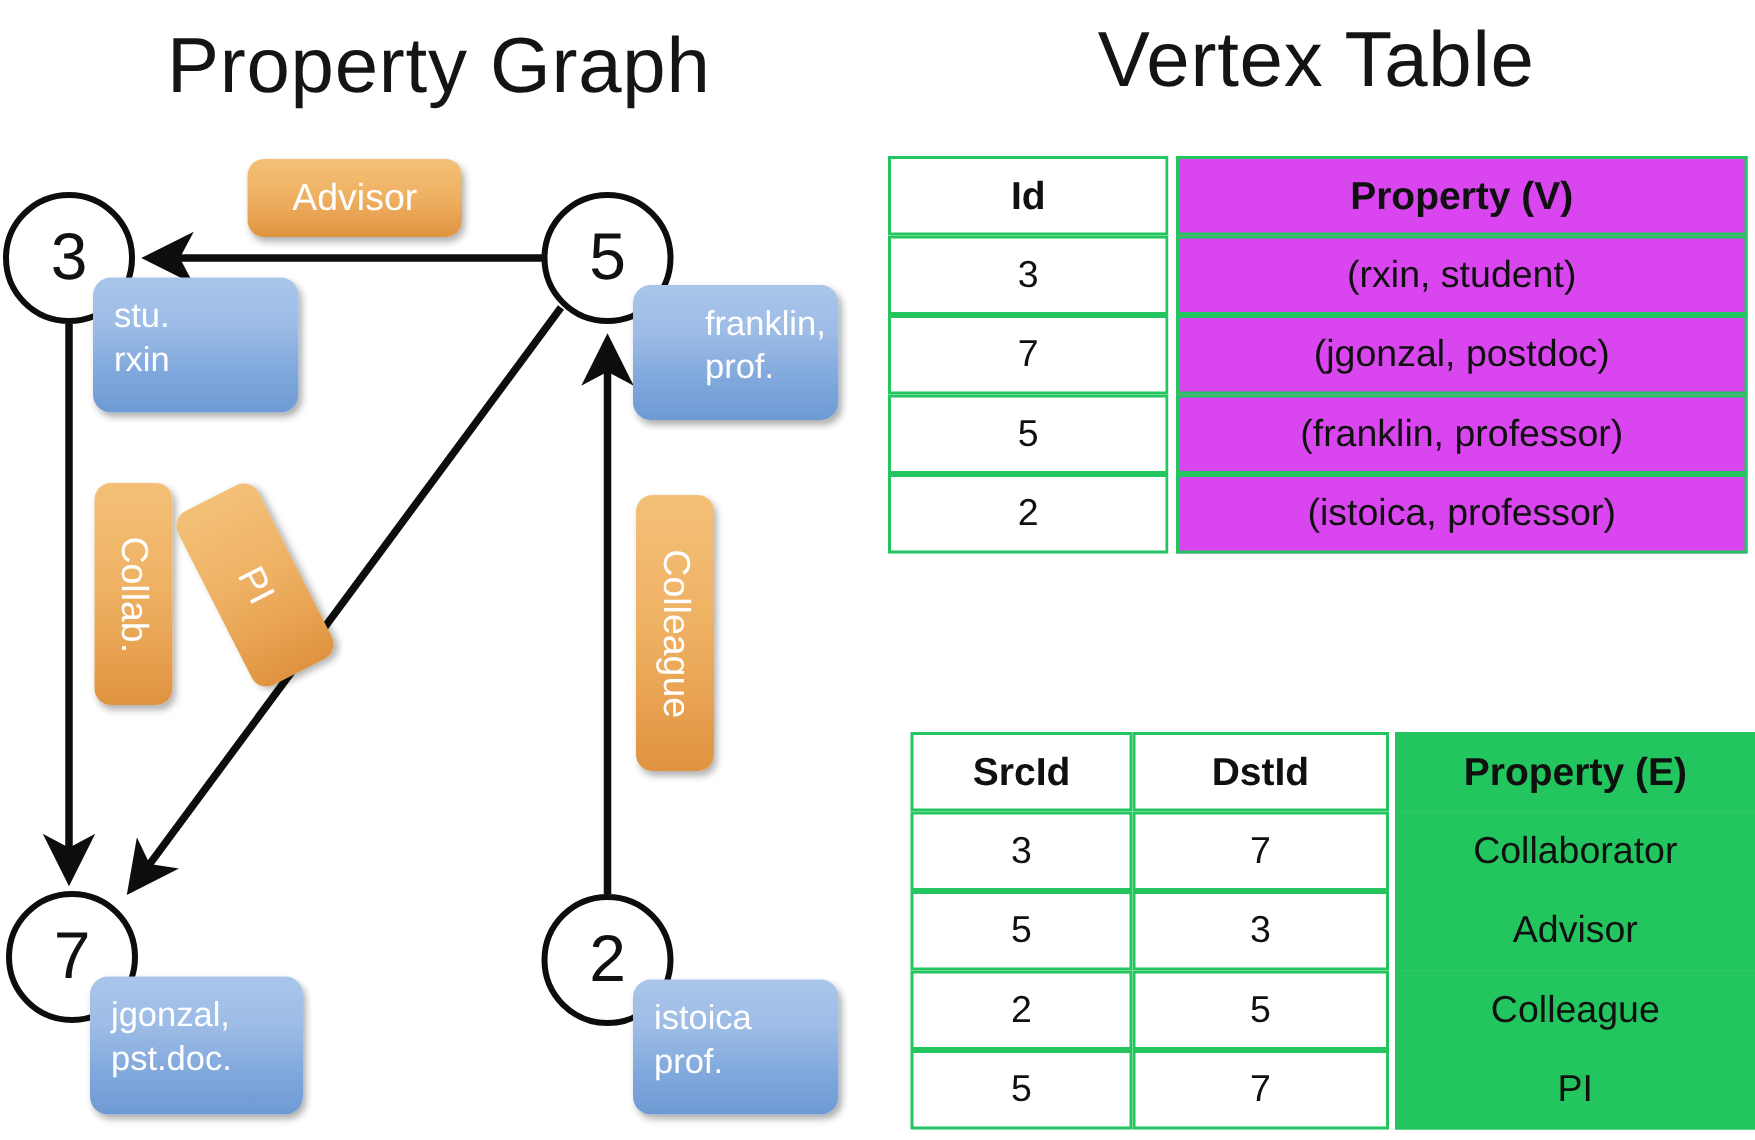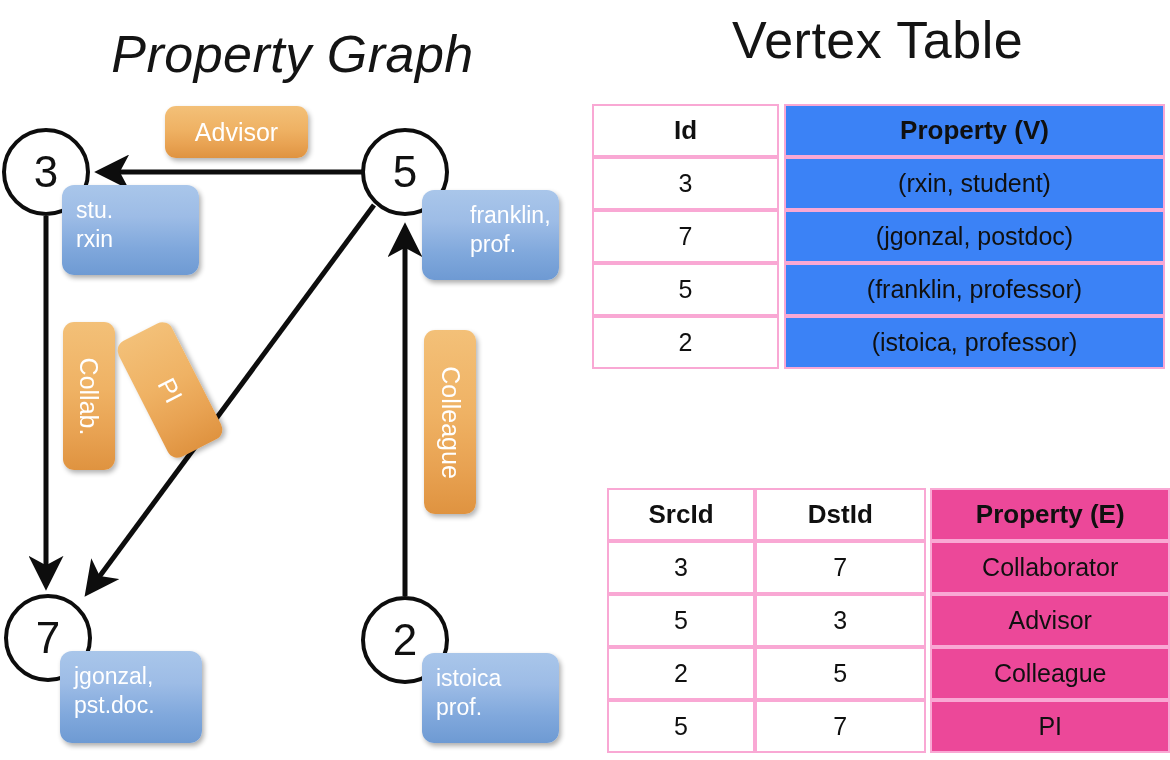--- a/index.html
+++ b/index.html
@@ -17,21 +17,21 @@
     font-family:"Liberation Sans", sans-serif;
     font-weight:300;
     font-size:52px;
     line-height:60px;
     color:#141414;
     letter-spacing:0.5px;
     text-align:center;
     white-space:nowrap;
     -webkit-font-smoothing:antialiased;
   }
-  #title-property-graph{left:0;top:24px;width:585px;font-style:italic;}
+  #title-property-graph{left:0;top:14px;width:585px;}
   #title-vertex-table{left:585px;top:10px;width:585px;}
   #title-edge-table{left:585px;top:400px;width:585px;}
 
   
   .graph{position:absolute;left:0;top:0;width:585px;height:760px;}
   .graph svg{position:absolute;left:0;top:0;}
 
   .node{
     position:absolute;
     width:88px;height:88px;border-radius:50%;
@@ -90,41 +90,41 @@
   #label-pi span{transform:rotate(90deg);white-space:nowrap;display:block;}
 
   
   .tbl{
     position:absolute;
     border-collapse:separate;
     border-spacing:0;
     font-family:"Liberation Sans", sans-serif;
   }
   .tbl td,.tbl th{
-    border:2px solid #f9a8d4;
+    border:2px solid #22c55e;
     text-align:center;
     vertical-align:middle;
     font-weight:400;
     font-size:25px;
     color:#101010;
     padding:0;
     box-sizing:border-box;
   }
   .tbl th{font-weight:700;font-size:26px;}
 
   
   #vertex-table{left:592px;top:104px;}
   #vertex-table .col-id{width:187px;height:53px;background:#ffffff;}
-  #vertex-table .col-prop{width:381px;height:53px;background:#3b82f6;}
+  #vertex-table .col-prop{width:381px;height:53px;background:#d946ef;}
   #vertex-table .gap{width:5px;border:none;background:#ffffff;padding:0;}
 
   #edge-table{left:572px;top:488px;padding-left:35px;}
   #edge-table .col-src{width:150px;height:53px;background:#ffffff;}
   #edge-table .col-dst{width:173px;height:53px;background:#ffffff;}
-  #edge-table .col-prop{width:242px;height:53px;background:#ec4899;}
+  #edge-table .col-prop{width:242px;height:53px;background:#22c55e;}
   #edge-table .gap{width:5px;border:none;background:#ffffff;padding:0;}
 </style>
 </head>
 <body>
 
 <div class="stage">
 
   <div class="title" id="title-property-graph">Property Graph</div>
 
   <div class="graph">

